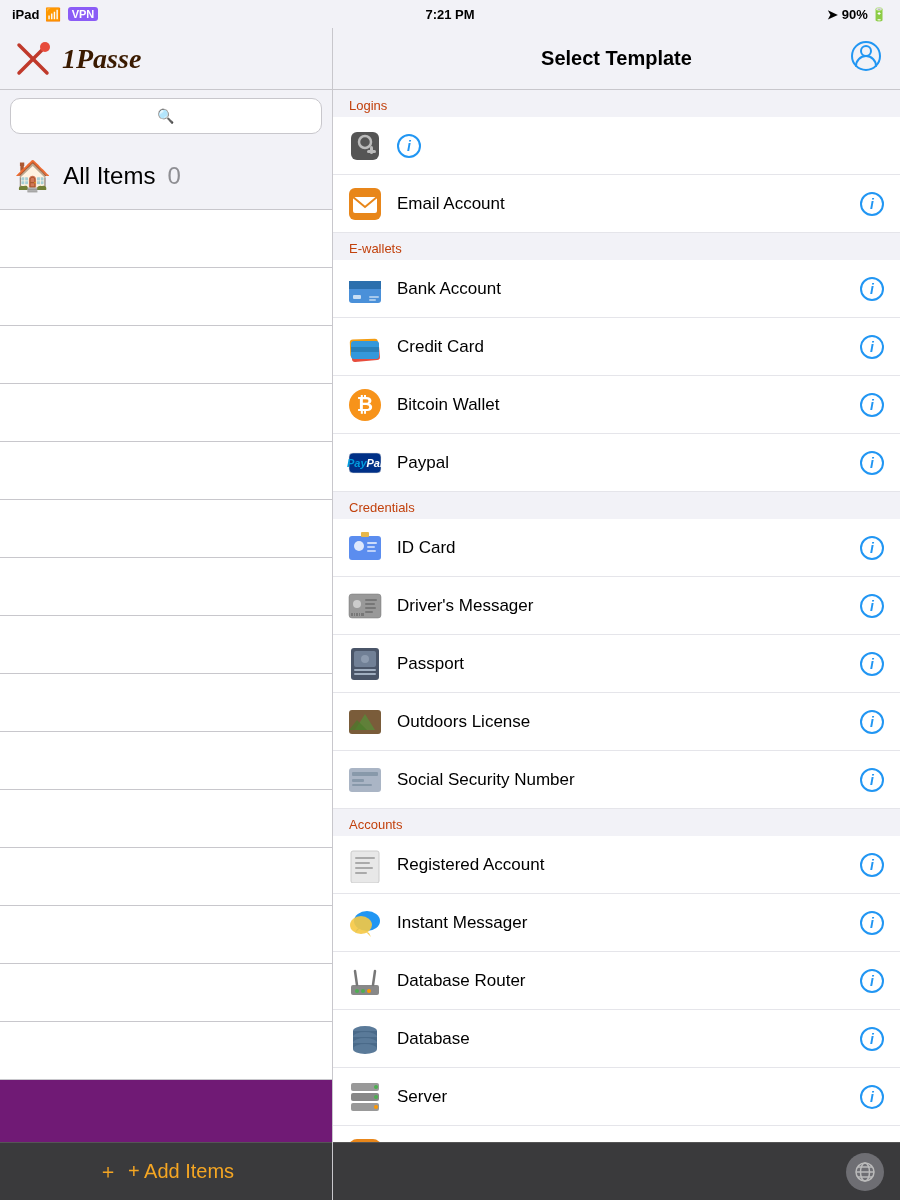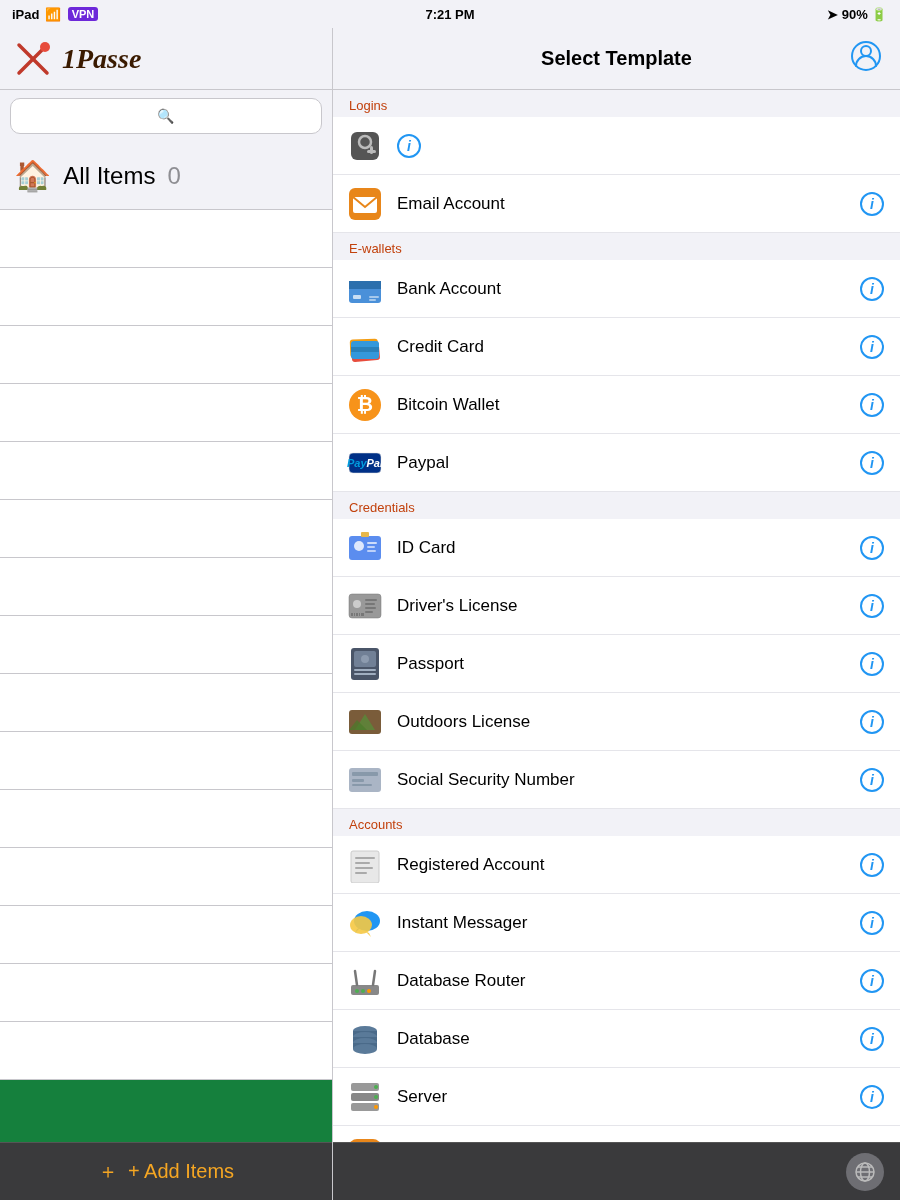--- a/index.html
+++ b/index.html
@@ -13,21 +13,21 @@
     }
     .status-left { display: flex; align-items: center; gap: 6px; }
     .status-center { position: absolute; left: 50%; transform: translateX(-50%); }
     .status-right { display: flex; align-items: center; gap: 4px; }
 
     
     .main-container { position: absolute; top: 28px; left: 0; right: 0; bottom: 0; display: flex; }
 
     
     .left-panel {
-      width: 333px; min-width: 333px; background: #15803d;
+      width: 333px; min-width: 333px; background: #701a75;
       display: flex; flex-direction: column;
       border-right: 1px solid #c8c7cc;
     }
     .app-header {
       height: 62px; background: #f2f2f7;
       display: flex; align-items: center; padding: 0 14px; gap: 10px;
       border-bottom: 1px solid #c8c7cc;
     }
     .app-logo { width: 38px; height: 38px; position: relative; }
     .app-title { font-size: 28px; font-family: Georgia, serif; font-style: italic; color: #3a1a00; font-weight: bold; }
@@ -113,21 +113,21 @@
       font-size: 20px; color: #ddd; cursor: pointer;
     }
   </style>
 </head>
 <body>
 
 <div class="status-bar">
   <div class="status-left">
     <span>iPad</span>
     <span>📶</span>
-    <span style="font-size:11px;background:#6d28d9;color:white;padding:1px 4px;border-radius:3px;">VPN</span>
+    <span style="font-size:11px;background:#8b5cf6;color:white;padding:1px 4px;border-radius:3px;">VPN</span>
   </div>
   <div class="status-center">7:21 PM</div>
   <div class="status-right">
     <span>➤</span>
     <span>90%</span>
     <span>🔋</span>
   </div>
 </div>
 
 <div class="main-container">
@@ -319,21 +319,21 @@
                 <rect x="18" y="19" width="11" height="2" rx="1" fill="#777"></rect>
                 <rect x="18" y="23" width="8" height="2" rx="1" fill="#777"></rect>
 
                 <rect x="4" y="25" width="2" height="3" fill="#777"></rect>
                 <rect x="7" y="25" width="1" height="3" fill="#777"></rect>
                 <rect x="9" y="25" width="2" height="3" fill="#777"></rect>
                 <rect x="12" y="25" width="1" height="3" fill="#777"></rect>
                 <rect x="14" y="25" width="3" height="3" fill="#777"></rect>
               </svg>
             </div>
-            <span class="template-label">Driver's License</span>
+            <span class="template-label">Driver's Messager</span>
             <div class="info-btn">i</div>
           </div>
 
           <div class="template-item">
             <div class="template-icon-wrap">
               <svg width="36" height="36" viewBox="0 0 36 36">
                 <rect x="4" y="2" width="28" height="32" rx="3" fill="#4a5568"></rect>
                 <rect x="7" y="5" width="22" height="16" rx="2" fill="#718096"></rect>
                 <rect x="7" y="23" width="22" height="2" rx="1" fill="#a0aec0"></rect>
                 <rect x="7" y="27" width="22" height="2" rx="1" fill="#a0aec0"></rect>

